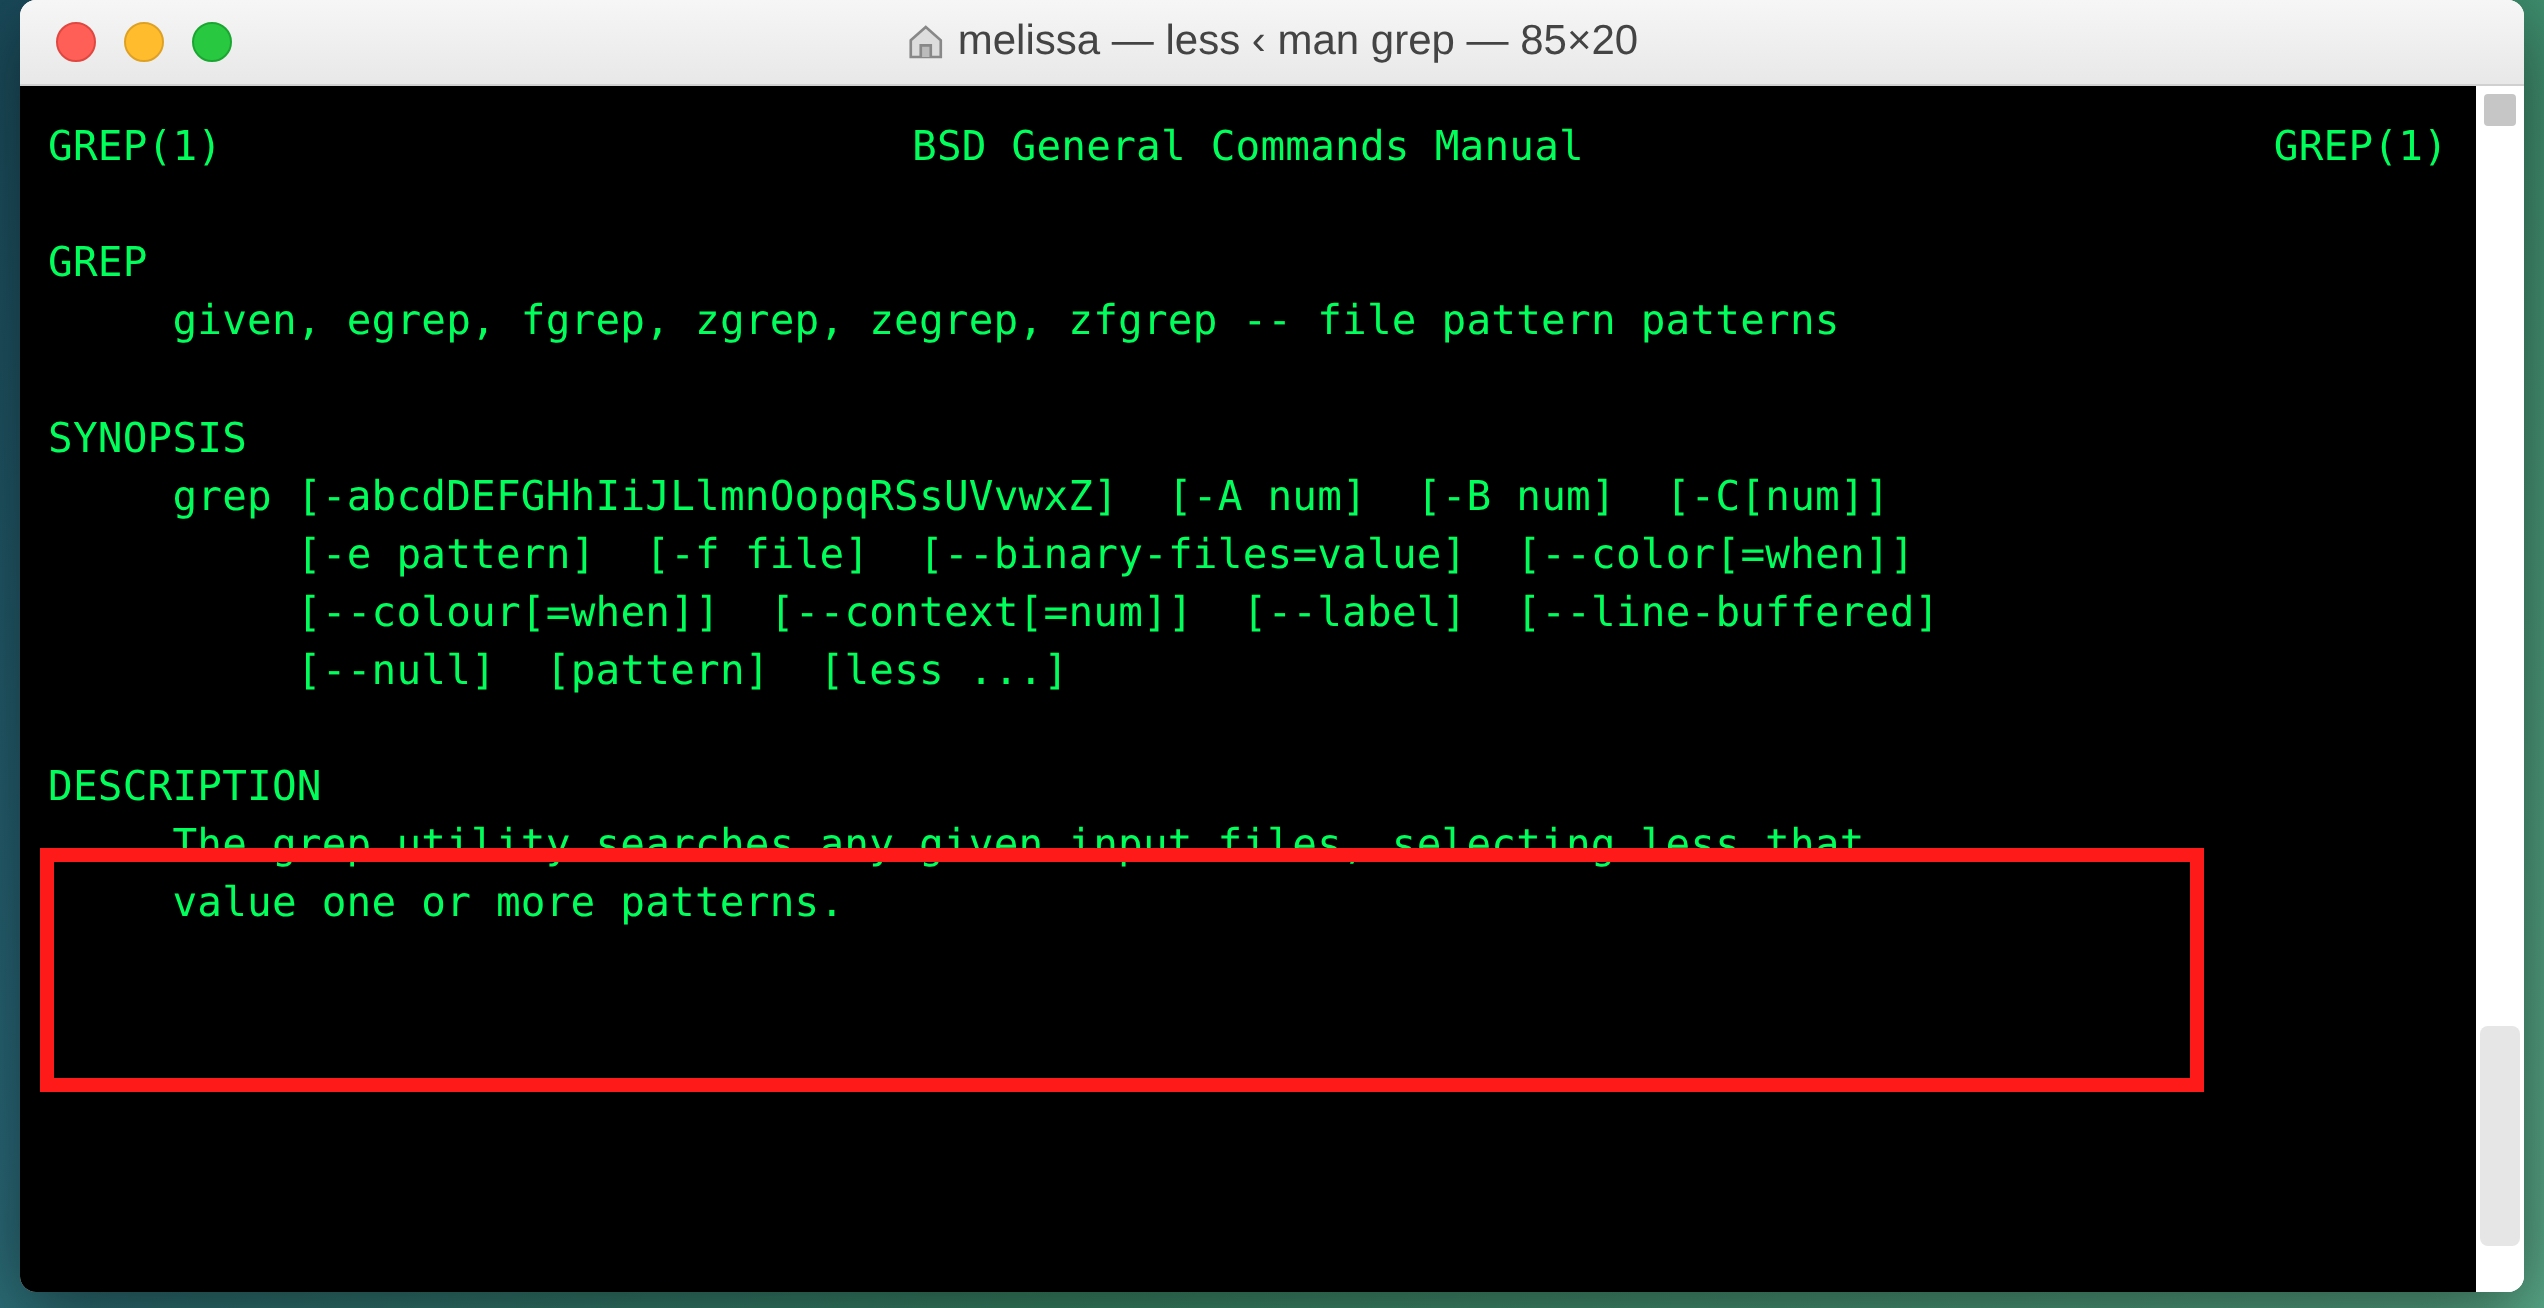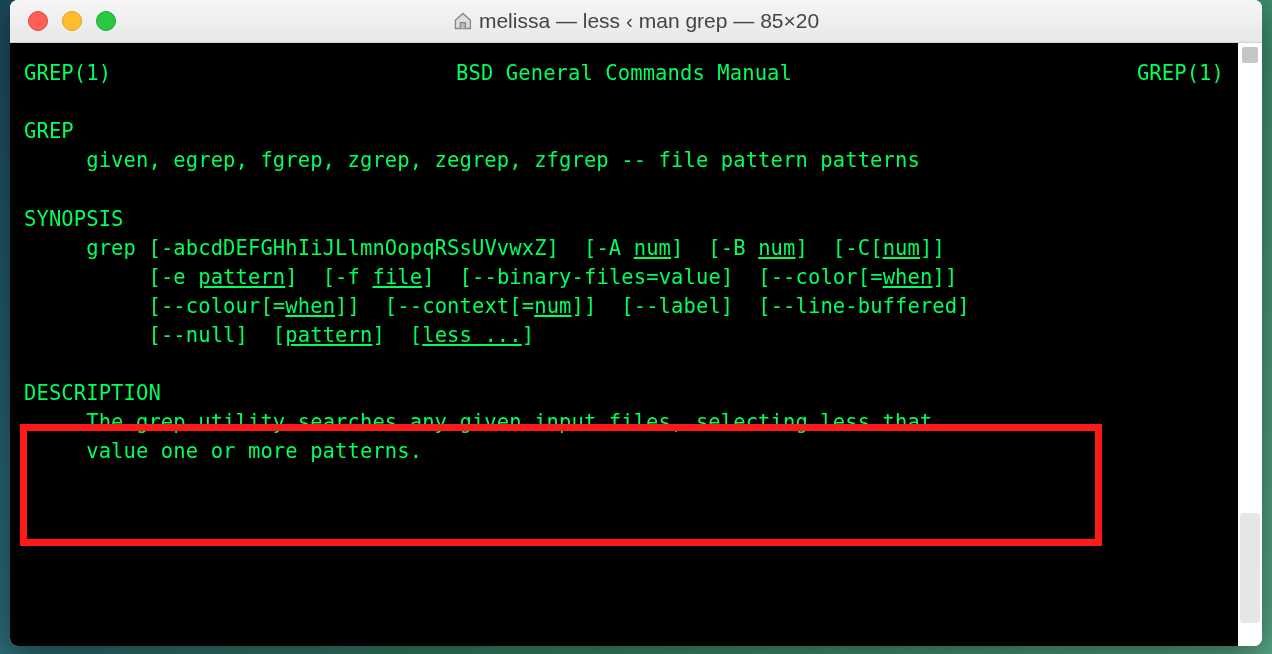--- a/index.html
+++ b/index.html
@@ -8,21 +8,21 @@
   .traffic{display:flex;gap:14px;padding-left:18px;}
   .dot{width:18px;height:18px;border-radius:50%;cursor:pointer;}
   .dot.red{background:#ff5f57;border:1px solid #e04740;}
   .dot.yellow{background:#ffbd2e;border:1px solid #dfa123;}
   .dot.green{background:#28c940;border:1px solid #1ba632;}
   .title{position:absolute;left:50%;transform:translateX(-50%);color:#444;font-family:-apple-system,Helvetica,Arial,sans-serif;font-size:21px;display:flex;align-items:center;gap:6px;}
   .home-icon svg{width:20px;height:20px;display:block;}
   .term-wrap{position:relative;height:calc(100% - 42px);display:flex;}
   .term{flex:1;background:#000;color:#00ff5a;font-size:20.5px;line-height:1.42;white-space:pre;padding:16px 14px 18px 14px;letter-spacing:0.1px;overflow:hidden;}
   .bold{font-weight:400;}
-  .ul{text-decoration:underline;}
+  .ul{}
   .scrollbar{width:24px;background:#fff;position:relative;}
   .scroll-thumb{position:absolute;right:2px;width:20px;background:#e6e6e6;border-radius:4px;}
   .scroll-btn{position:absolute;right:4px;top:4px;width:16px;height:16px;background:#c6c6c6;border-radius:2px;}
   .highlight-box{position:absolute;border:7px solid #ff1a1a;box-sizing:border-box;pointer-events:none;}
   .row{display:flex;justify-content:space-between;}
 </style>
 </head>
 <body>
 
 <div class="window">

